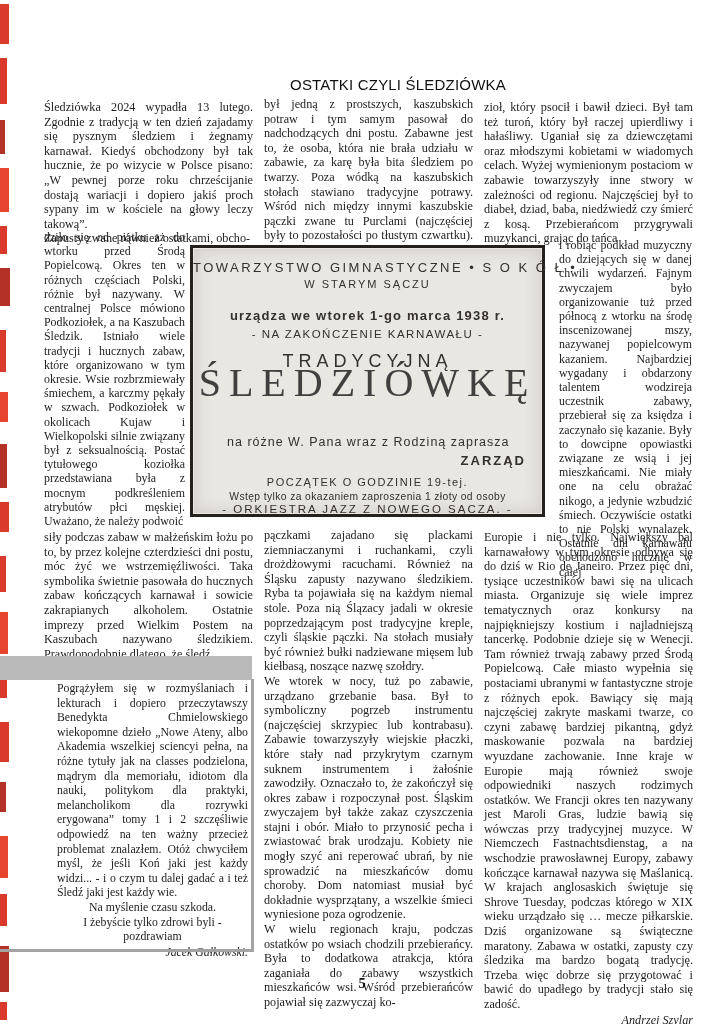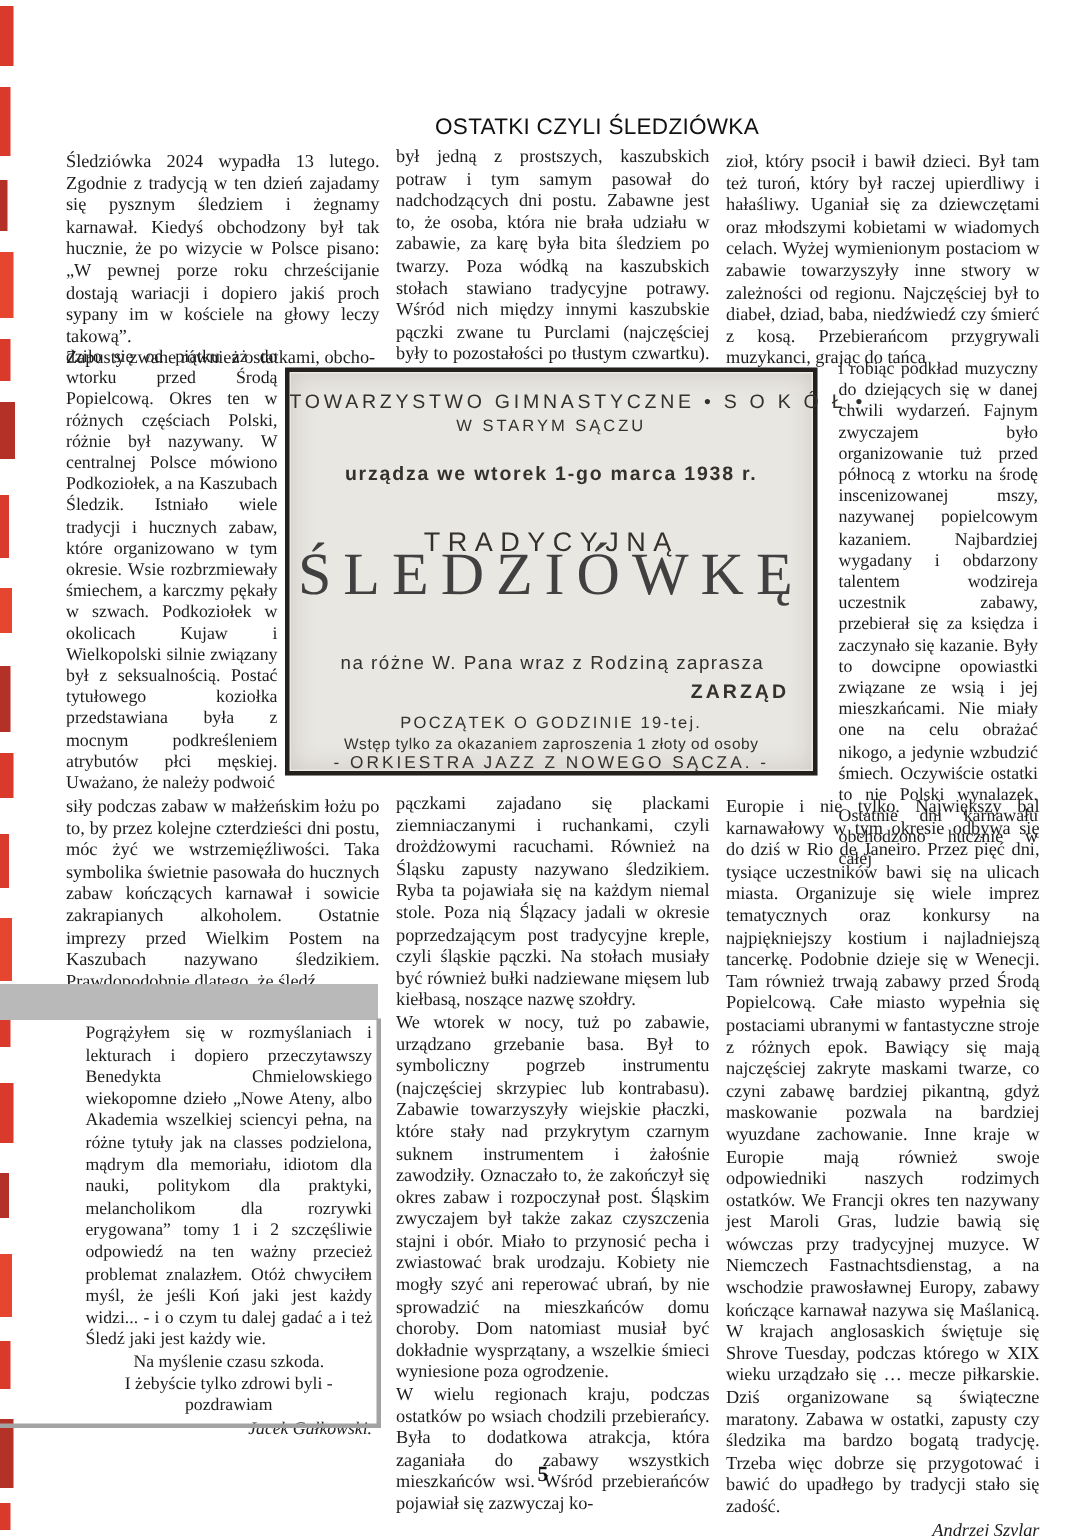--- a/index.html
+++ b/index.html
@@ -109,20 +109,21 @@
   </div>
   <div class="seg" style="left:484px;top:530px;width:209px">
     <p>Europie i nie tylko. Największy bal karnawałowy w tym okresie odbywa się do dziś w Rio de Janeiro. Przez pięć dni, tysiące uczestników bawi się na ulicach miasta. Organizuje się wiele imprez tematycznych oraz konkursy na najpiękniejszy kostium i najladniejszą tancerkę. Podobnie dzieje się w Wenecji. Tam również trwają zabawy przed Środą Popielcową. Całe miasto wypełnia się postaciami ubranymi w fantastyczne stroje z różnych epok. Bawiący się mają najczęściej zakryte maskami twarze, co czyni zabawę bardziej pikantną, gdyż maskowanie pozwala na bardziej wyuzdane zachowanie. Inne kraje w Europie mają również swoje odpowiedniki naszych rodzimych ostatków. We Francji okres ten nazywany jest Maroli Gras, ludzie bawią się wówczas przy tradycyjnej muzyce. W Niemczech Fastnachtsdienstag, a na wschodzie prawosławnej Europy, zabawy kończące karnawał nazywa się Maślanicą. W krajach anglosaskich świętuje się Shrove Tuesday, podczas którego w XIX wieku urządzało się … mecze piłkarskie. Dziś organizowane są świąteczne maratony. Zabawa w ostatki, zapusty czy śledzika ma bardzo bogatą tradycję. Trzeba więc dobrze się przygotować i bawić do upadłego by tradycji stało się zadość.</p>
     <p class="sig">Andrzej Szylar</p>
   </div>
 
   <div class="ad">
     <div class="ad-line ad-city">W STARYM SĄCZU</div>
     <div class="ad-line ad-org">TOWARZYSTWO GIMNASTYCZNE • S O K Ó Ł •</div>
     <div class="ad-line ad-date">urządza we wtorek 1-go marca 1938 r.</div>
+    <div class="ad-line ad-occasion">- NA ZAKOŃCZENIE KARNAWAŁU -</div>
     <div class="ad-line ad-trad">TRADYCYJNĄ</div>
     <div class="ad-line ad-big">ŚLEDZIÓWKĘ</div>
     <div class="ad-line ad-invite">na różne W. Pana wraz z Rodziną zaprasza</div>
     <div class="ad-line ad-zarzad">ZARZĄD</div>
     <div class="ad-line ad-start">POCZĄTEK O GODZINIE 19-tej.</div>
     <div class="ad-line ad-entry">Wstęp tylko za okazaniem zaproszenia 1 złoty od osoby</div>
     <div class="ad-line ad-orch">- ORKIESTRA JAZZ Z NOWEGO SĄCZA. -</div>
   </div>
 
   <div class="divider-bar"></div>

